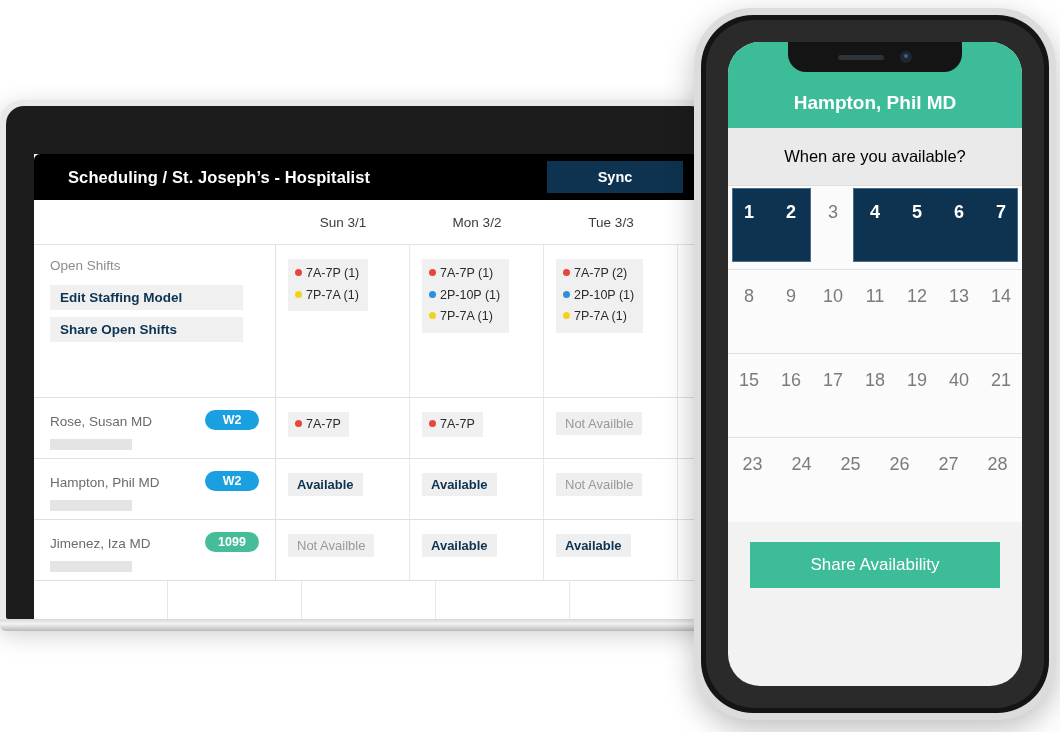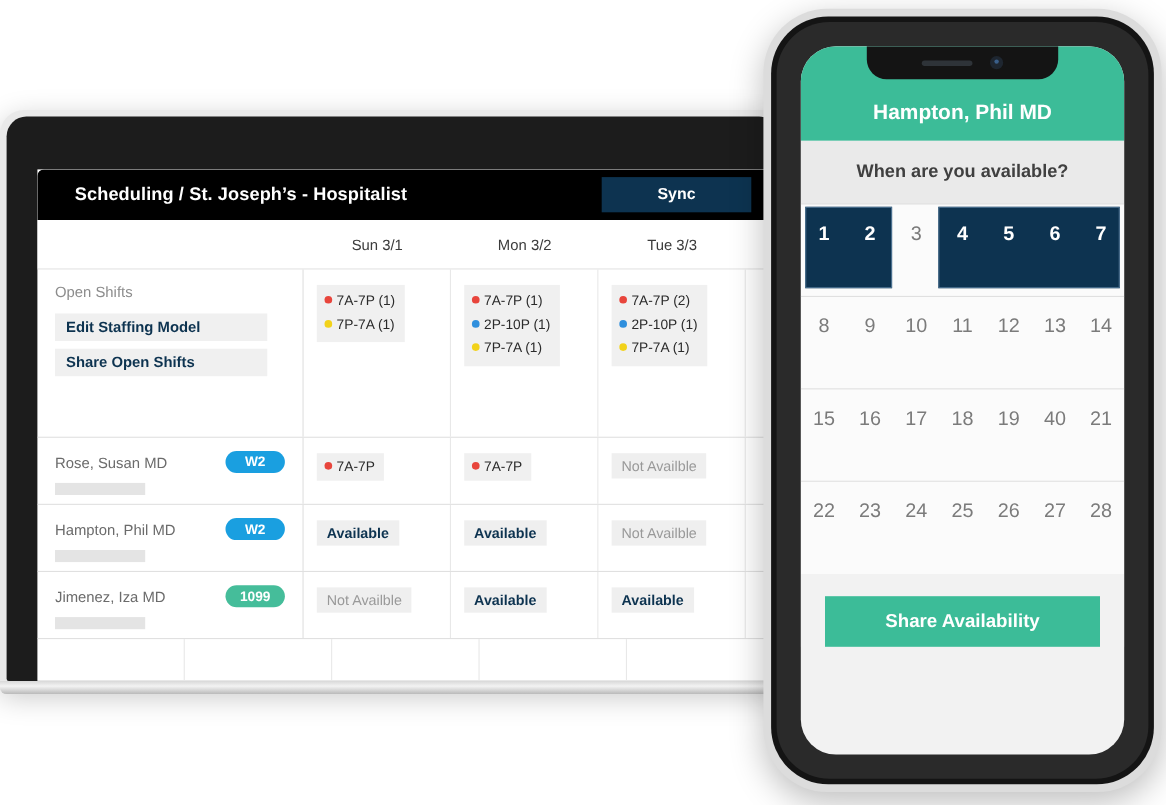--- a/index.html
+++ b/index.html
@@ -144,21 +144,21 @@
     height: 86px; background: #3cbc98;
     display: flex; align-items: flex-end; justify-content: center;
     padding-bottom: 14px;
   }
   .ph-header-title { color: #ffffff; font-size: 19px; font-weight: 700; }
   .ph-sub {
     height: 58px; background: #eaeaea;
     display: flex; align-items: center; justify-content: center;
     border-bottom: 1px solid #dedede;
   }
-  .ph-sub-text { color: #404040; font-size: 16.5px; font-weight: 700; }
+  .ph-sub-text { color: #000000; font-size: 16.5px; font-weight: 400; }
 
   .cal { background: #fbfbfb; }
   .cal-row {
     display: flex; height: 84px; border-bottom: 1px solid #e0e0e0;
     position: relative;
   }
   .cal-row:last-child { border-bottom: none; }
   .cal-cell {
     flex: 1 1 0; display: flex; align-items: flex-start; justify-content: center;
     padding-top: 16px; font-size: 18px; color: #7b7b7b; font-weight: 400;
@@ -168,21 +168,21 @@
   .sel-band {
     position: absolute; top: 2px; height: 74px;
     background: #0d3350; border: 1px solid #4a6f8e; z-index: 1;
   }
 
   .ph-footer {
     background: #f2f2f2; padding: 20px 22px 0 22px;
   }
   .share-btn {
     width: 100%; height: 46px; background: #3cbc98; color: #ffffff;
-    font-size: 17px; font-weight: 700; border: none; cursor: pointer;
+    font-size: 17px; font-weight: 400; border: none; cursor: pointer;
     display: flex; align-items: center; justify-content: center;
   }
 </style>
 </head>
 <body>
 
 <div id="stage">
 
   <div id="laptop">
     <div id="laptop-outer">
@@ -367,21 +367,20 @@
                 <div class="cal-cell">15</div>
                 <div class="cal-cell">16</div>
                 <div class="cal-cell">17</div>
                 <div class="cal-cell">18</div>
                 <div class="cal-cell">19</div>
                 <div class="cal-cell">40</div>
                 <div class="cal-cell">21</div>
               </div>
 
               <div class="cal-row">
-                <div class="cal-cell">22</div>
                 <div class="cal-cell">23</div>
                 <div class="cal-cell">24</div>
                 <div class="cal-cell">25</div>
                 <div class="cal-cell">26</div>
                 <div class="cal-cell">27</div>
                 <div class="cal-cell">28</div>
               </div>
 
             </div>
 

